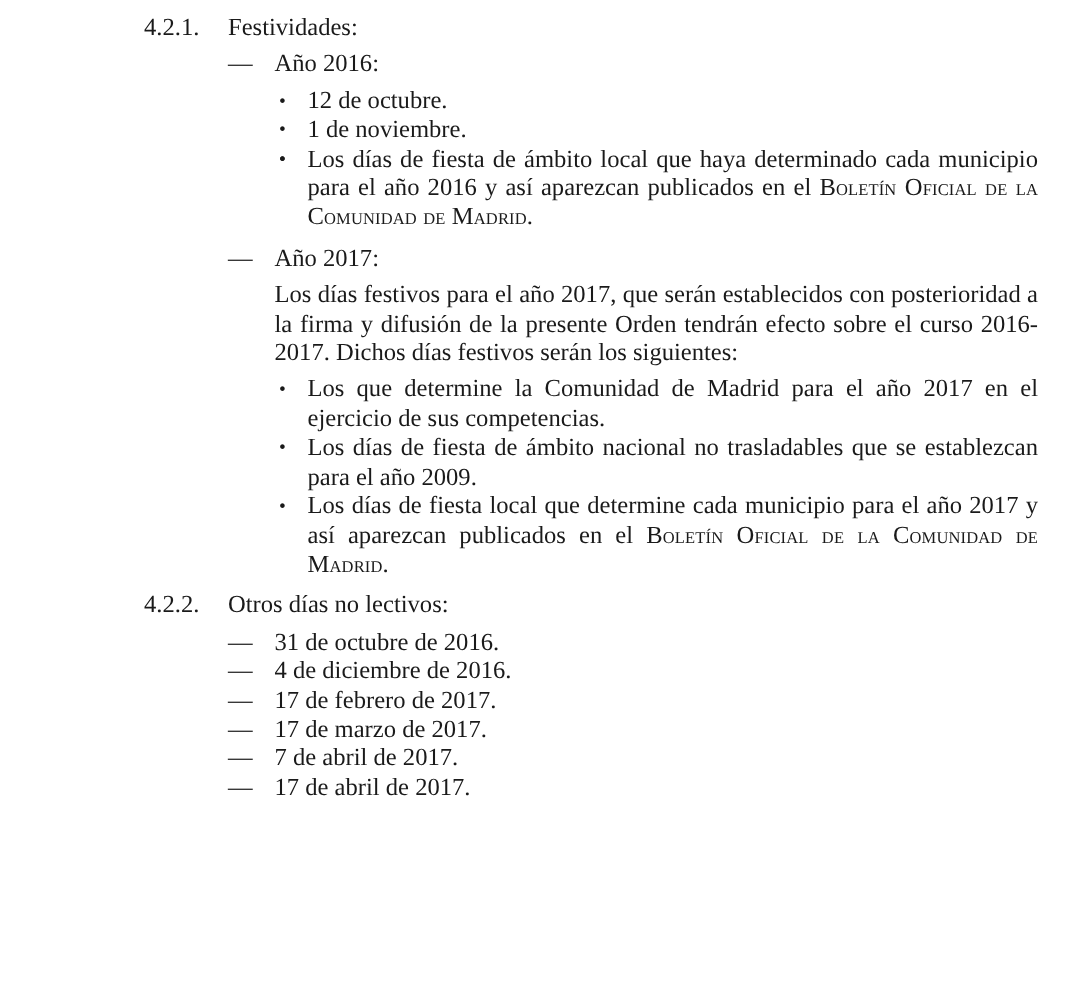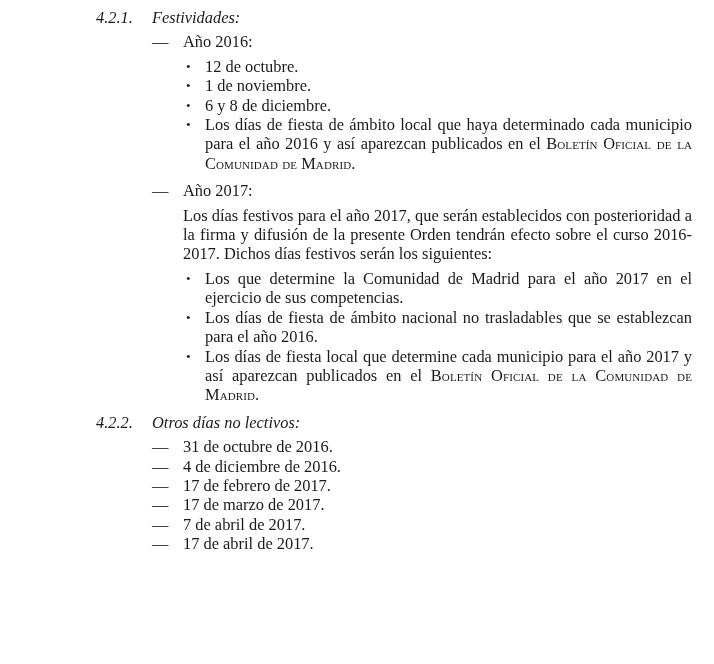--- a/index.html
+++ b/index.html
@@ -42,21 +42,20 @@
   .lvl0 .num {
     margin-right: 9px;
   }
 
   
   .numhead {
     position: relative;
     margin-left: 96px;
     margin-right: 22px;
     padding-left: 56px;
-    font-style: italic;
   }
   .numhead .num {
     position: absolute;
     left: 0;
     top: 0;
     width: 50px;
     text-align: left;
   }
 
   
@@ -126,37 +125,37 @@
     <span class="marker">—</span><span>Año 2016:</span>
   </p>
 
   <p class="para bullet gap-sm">
     <span class="marker">•</span><span>12 de octubre.</span>
   </p>
   <p class="para bullet">
     <span class="marker">•</span><span>1 de noviembre.</span>
   </p>
   <p class="para bullet">
-    <span class="marker">•</span><span>6 y 8 de diciembre.</span>
+    <span class="marker">•</span>
   </p>
   <p class="para bullet">
     <span class="marker">•</span><span>Los días de fiesta de ámbito local que haya determinado cada municipio para el año 2016 y así aparezcan publicados en el </span><span class="sc">Boletín Oficial de la Comunidad de Madrid</span><span>.</span>
   </p>
 
   <p class="para dash gap-md">
     <span class="marker">—</span><span>Año 2017:</span>
   </p>
 
   <p class="para body2 gap-sm">Los días festivos para el año 2017, que serán establecidos con posterioridad a la firma y difusión de la presente Orden tendrán efecto sobre el curso 2016-2017. Dichos días festivos serán los siguientes:</p>
 
   <p class="para bullet gap-sm">
     <span class="marker">•</span><span>Los que determine la Comunidad de Madrid para el año 2017 en el ejercicio de sus competencias.</span>
   </p>
   <p class="para bullet">
-    <span class="marker">•</span><span>Los días de fiesta de ámbito nacional no trasladables que se establezcan para el año 2016.</span>
+    <span class="marker">•</span><span>Los días de fiesta de ámbito nacional no trasladables que se establezcan para el año 2009.</span>
   </p>
   <p class="para bullet">
     <span class="marker">•</span><span>Los días de fiesta local que determine cada municipio para el año 2017 y así aparezcan publicados en el </span><span class="sc">Boletín Oficial de la Comunidad de Madrid</span><span>.</span>
   </p>
 
   <p class="para numhead gap-md">
     <span class="num">4.2.2.</span><span>Otros días no lectivos:</span>
   </p>
 
 

